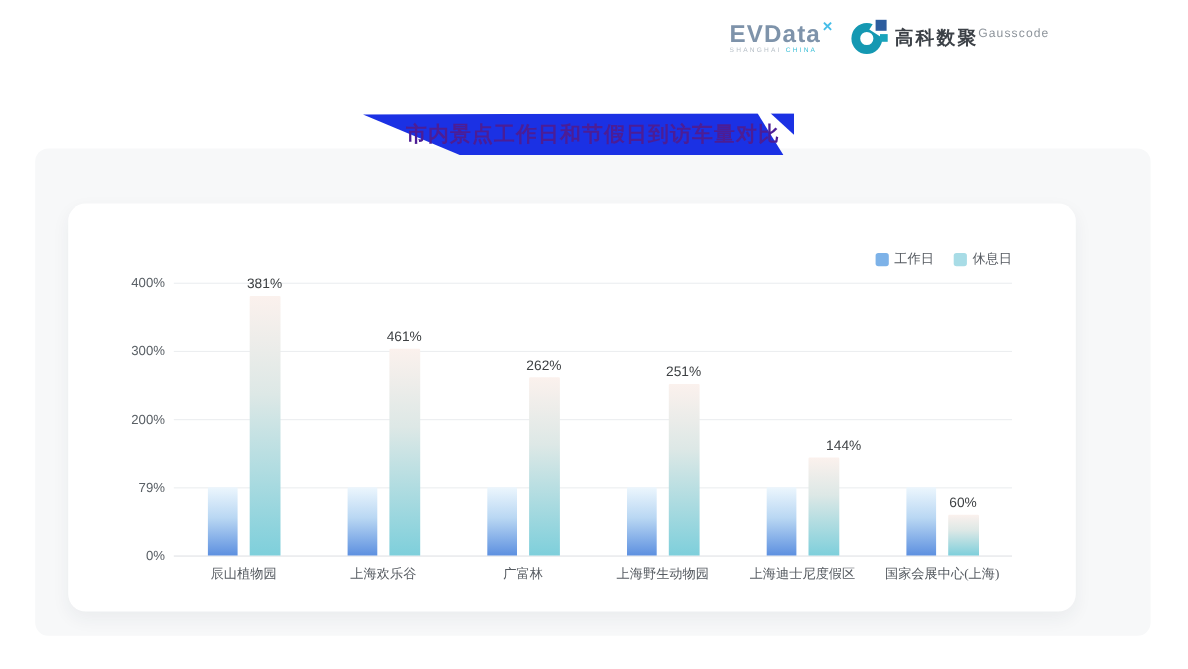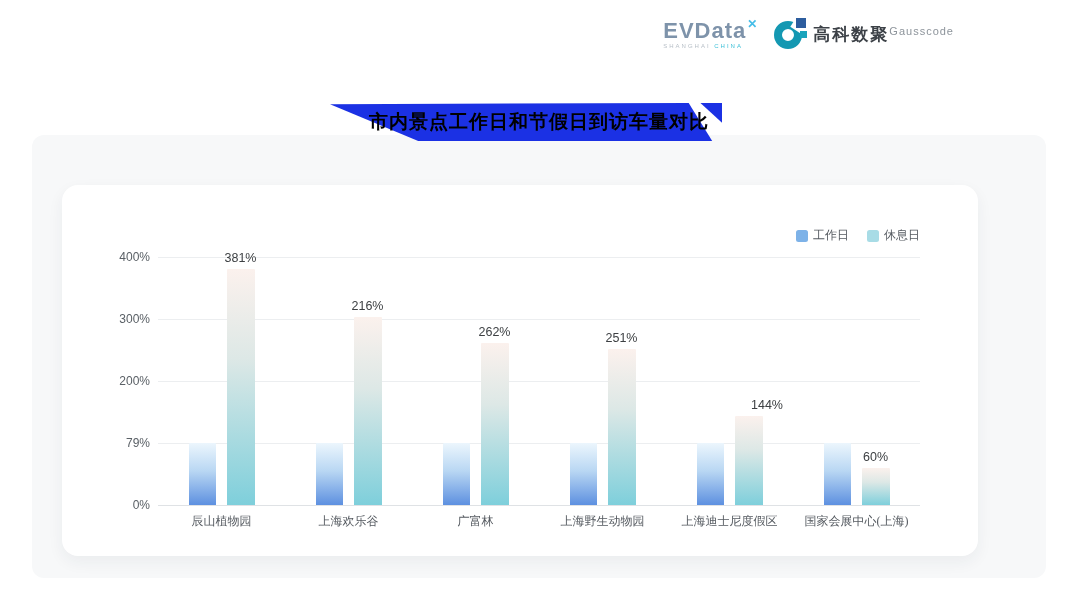--- a/index.html
+++ b/index.html
@@ -28,21 +28,21 @@
   .gc-cn { font-size:17px; font-weight:bold; color:#3c4147; letter-spacing:2px; }
   .gc-en { font-size:11px; color:#8d949b; letter-spacing:1px; }
 
   
   .banner { position:absolute; left:330px; top:103px; width:392px; height:38px; z-index:5; }
   .banner-main { position:absolute; inset:0; background:#1b31e4;
                  clip-path:polygon(0 3%, 91.5% 0, 97.5% 100%, 22.5% 100%); }
   .banner-accent { position:absolute; inset:0; background:#1b31e4;
                    clip-path:polygon(94.5% 0, 100% 0, 100% 52%); }
   .banner-title { position:absolute; inset:0; display:flex; align-items:center; justify-content:center;
-                  padding-left:44px; padding-right:18px; color:#000000; font-size:19px; font-weight:bold;
+                  padding-left:44px; padding-right:18px; color:#4c1d95; font-size:19px; font-weight:bold;
                   letter-spacing:1px; white-space:nowrap; }
 
   
   .panel { position:absolute; left:32px; top:135px; width:1014px; height:443px;
            background:#f7f8f9; border-radius:12px; }
   .card  { position:absolute; left:62px; top:185px; width:916px; height:371px;
            background:#ffffff; border-radius:16px; box-shadow:0 6px 16px rgba(40,50,70,0.06); }
 
   
   .chart { position:absolute; inset:0; }
@@ -106,21 +106,21 @@
         <div class="gridline" data-name="gridline" style="left: 96px; width: 762px; top: 134px;"></div>
         <div class="ytick" data-name="y-axis-tick-label" style="left: 28px; top: 134px;">300%</div>
         <div class="gridline" data-name="gridline" style="left: 96px; width: 762px; top: 72px;"></div>
         <div class="ytick" data-name="y-axis-tick-label" style="left: 28px; top: 72px;">400%</div>
         <div class="bar workday" data-name="bar-workday" style="left: 126.5px; width: 27px; top: 258px; height: 62px;"></div>
         <div class="bar restday" data-name="bar-restday" style="left: 164.5px; width: 28px; top: 83.78px; height: 236.22px;"></div>
         <div class="val-label" data-name="bar-value-label" style="left: 148.5px; top: 65.78px;">381%</div>
         <div class="xtick" data-name="x-axis-category-label" style="left: 84.5px; top: 328px;">辰山植物园</div>
         <div class="bar workday" data-name="bar-workday" style="left: 253.5px; width: 27px; top: 258px; height: 62px;"></div>
         <div class="bar restday" data-name="bar-restday" style="left: 291.5px; width: 28px; top: 131.52px; height: 188.48px;"></div>
-        <div class="val-label" data-name="bar-value-label" style="left: 275.5px; top: 113.52px;">216%</div>
+        <div class="val-label" data-name="bar-value-label" style="left: 275.5px; top: 113.52px;">461%</div>
         <div class="xtick" data-name="x-axis-category-label" style="left: 211.5px; top: 328px;">上海欢乐谷</div>
         <div class="bar workday" data-name="bar-workday" style="left: 380.5px; width: 27px; top: 258px; height: 62px;"></div>
         <div class="bar restday" data-name="bar-restday" style="left: 418.5px; width: 28px; top: 157.56px; height: 162.44px;"></div>
         <div class="val-label" data-name="bar-value-label" style="left: 402.5px; top: 139.56px;">262%</div>
         <div class="xtick" data-name="x-axis-category-label" style="left: 338.5px; top: 328px;">广富林</div>
         <div class="bar workday" data-name="bar-workday" style="left: 507.5px; width: 27px; top: 258px; height: 62px;"></div>
         <div class="bar restday" data-name="bar-restday" style="left: 545.5px; width: 28px; top: 164.38px; height: 155.62px;"></div>
         <div class="val-label" data-name="bar-value-label" style="left: 529.5px; top: 146.38px;">251%</div>
         <div class="xtick" data-name="x-axis-category-label" style="left: 465.5px; top: 328px;">上海野生动物园</div>
         <div class="bar workday" data-name="bar-workday" style="left: 634.5px; width: 27px; top: 258px; height: 62px;"></div>

